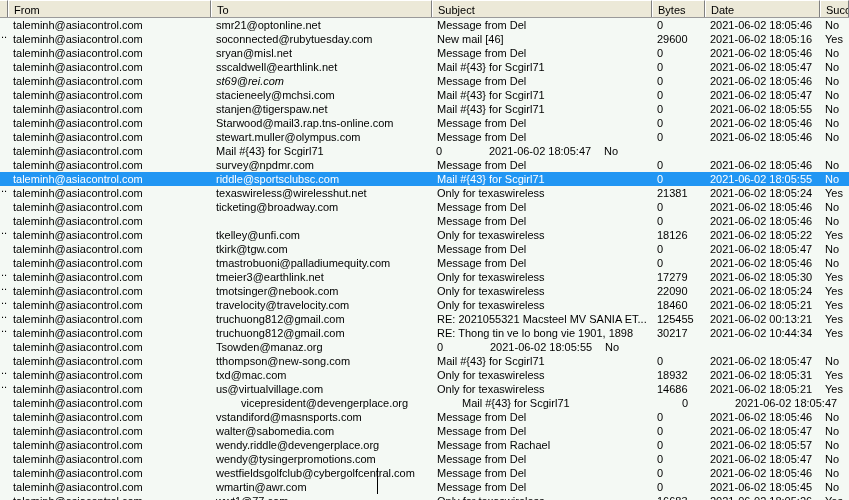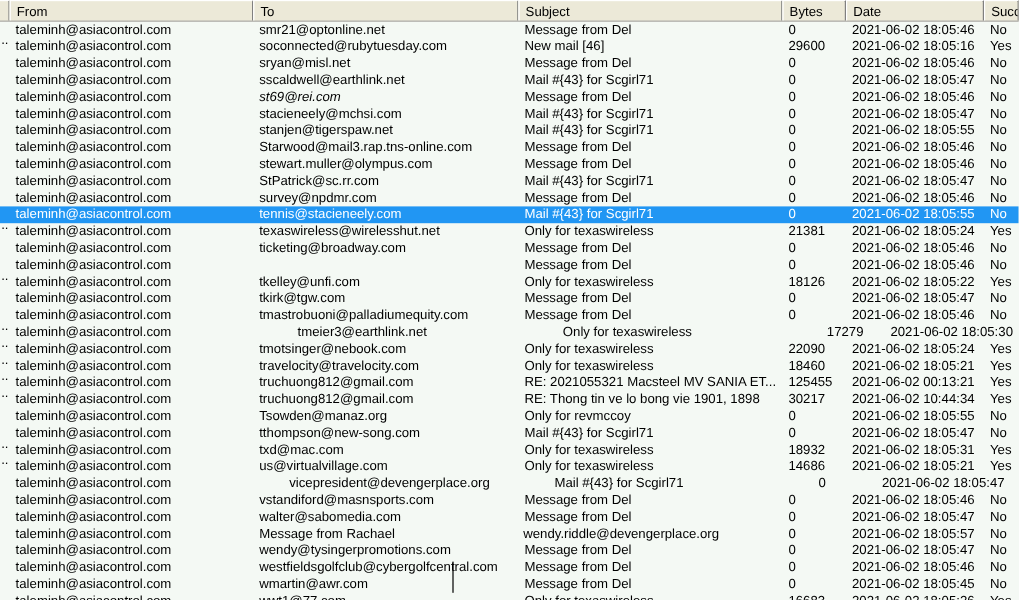--- a/index.html
+++ b/index.html
@@ -209,39 +209,38 @@
         <div class="cell" style="width: 203px; flex: 0 0 203px;">taleminh@asiacontrol.com</div>
         <div class="cell" style="width: 221px; flex: 0 0 221px;">stewart.muller@olympus.com</div>
         <div class="cell" style="width: 220px; flex: 0 0 220px;">Message from Del</div>
         <div class="cell" style="width: 53px; flex: 0 0 53px;">0</div>
         <div class="cell" style="width: 115px; flex: 0 0 115px;">2021-06-02 18:05:46</div>
         <div class="cell" style="width: 29px; flex: 0 0 29px;">No</div>
       </div>
       <div class="row">
         <div class="cell gutter"><span class="dots"></span></div>
         <div class="cell" style="width: 203px; flex: 0 0 203px;">taleminh@asiacontrol.com</div>
-        <div class="cell" style="width: 221px; flex: 0 0 221px;">StPatrick@sc.rr.com</div>
         <div class="cell" style="width: 220px; flex: 0 0 220px;">Mail #{43} for Scgirl71</div>
         <div class="cell" style="width: 53px; flex: 0 0 53px;">0</div>
         <div class="cell" style="width: 115px; flex: 0 0 115px;">2021-06-02 18:05:47</div>
         <div class="cell" style="width: 29px; flex: 0 0 29px;">No</div>
       </div>
       <div class="row">
         <div class="cell gutter"><span class="dots"></span></div>
         <div class="cell" style="width: 203px; flex: 0 0 203px;">taleminh@asiacontrol.com</div>
         <div class="cell" style="width: 221px; flex: 0 0 221px;">survey@npdmr.com</div>
         <div class="cell" style="width: 220px; flex: 0 0 220px;">Message from Del</div>
         <div class="cell" style="width: 53px; flex: 0 0 53px;">0</div>
         <div class="cell" style="width: 115px; flex: 0 0 115px;">2021-06-02 18:05:46</div>
         <div class="cell" style="width: 29px; flex: 0 0 29px;">No</div>
       </div>
       <div class="row selected">
         <div class="cell gutter"><span class="dots"></span></div>
         <div class="cell" style="width: 203px; flex: 0 0 203px;">taleminh@asiacontrol.com</div>
-        <div class="cell" style="width: 221px; flex: 0 0 221px;">tennis@stacieneely.com</div>
+        <div class="cell" style="width: 221px; flex: 0 0 221px;">riddle@sportsclubsc.com</div>
         <div class="cell" style="width: 220px; flex: 0 0 220px;">Mail #{43} for Scgirl71</div>
         <div class="cell" style="width: 53px; flex: 0 0 53px;">0</div>
         <div class="cell" style="width: 115px; flex: 0 0 115px;">2021-06-02 18:05:55</div>
         <div class="cell" style="width: 29px; flex: 0 0 29px;">No</div>
       </div>
       <div class="row">
         <div class="cell gutter"><span class="dots">..</span></div>
         <div class="cell" style="width: 203px; flex: 0 0 203px;">taleminh@asiacontrol.com</div>
         <div class="cell" style="width: 221px; flex: 0 0 221px;">texaswireless@wirelesshut.net</div>
         <div class="cell" style="width: 220px; flex: 0 0 220px;">Only for texaswireless</div>
@@ -290,21 +289,21 @@
         <div class="cell" style="width: 203px; flex: 0 0 203px;">taleminh@asiacontrol.com</div>
         <div class="cell" style="width: 221px; flex: 0 0 221px;">tmastrobuoni@palladiumequity.com</div>
         <div class="cell" style="width: 220px; flex: 0 0 220px;">Message from Del</div>
         <div class="cell" style="width: 53px; flex: 0 0 53px;">0</div>
         <div class="cell" style="width: 115px; flex: 0 0 115px;">2021-06-02 18:05:46</div>
         <div class="cell" style="width: 29px; flex: 0 0 29px;">No</div>
       </div>
       <div class="row">
         <div class="cell gutter"><span class="dots">..</span></div>
         <div class="cell" style="width: 203px; flex: 0 0 203px;">taleminh@asiacontrol.com</div>
-        <div class="cell" style="width: 221px; flex: 0 0 221px; margin-left: 32px;">tmeier3@earthlink.net</div>
+        <div class="cell" style="width: 221px; flex: 0 0 221px;">tmeier3@earthlink.net</div>
         <div class="cell" style="width: 220px; flex: 0 0 220px;">Only for texaswireless</div>
         <div class="cell" style="width: 53px; flex: 0 0 53px;">17279</div>
         <div class="cell" style="width: 115px; flex: 0 0 115px;">2021-06-02 18:05:30</div>
         <div class="cell" style="width: 29px; flex: 0 0 29px;">Yes</div>
       </div>
       <div class="row">
         <div class="cell gutter"><span class="dots">..</span></div>
         <div class="cell" style="width: 203px; flex: 0 0 203px;">taleminh@asiacontrol.com</div>
         <div class="cell" style="width: 221px; flex: 0 0 221px;">tmotsinger@nebook.com</div>
         <div class="cell" style="width: 220px; flex: 0 0 220px;">Only for texaswireless</div>
@@ -336,21 +335,20 @@
         <div class="cell" style="width: 221px; flex: 0 0 221px;">truchuong812@gmail.com</div>
         <div class="cell" style="width: 220px; flex: 0 0 220px;">RE: Thong tin ve lo bong vie 1901, 1898</div>
         <div class="cell" style="width: 53px; flex: 0 0 53px;">30217</div>
         <div class="cell" style="width: 115px; flex: 0 0 115px;">2021-06-02 10:44:34</div>
         <div class="cell" style="width: 29px; flex: 0 0 29px;">Yes</div>
       </div>
       <div class="row">
         <div class="cell gutter"><span class="dots"></span></div>
         <div class="cell" style="width: 203px; flex: 0 0 203px;">taleminh@asiacontrol.com</div>
         <div class="cell" style="width: 221px; flex: 0 0 221px;">Tsowden@manaz.org</div>
-        <div class="cell" style="width: 220px; flex: 0 0 220px;">Only for revmccoy</div>
         <div class="cell" style="width: 53px; flex: 0 0 53px;">0</div>
         <div class="cell" style="width: 115px; flex: 0 0 115px;">2021-06-02 18:05:55</div>
         <div class="cell" style="width: 29px; flex: 0 0 29px;">No</div>
       </div>
       <div class="row">
         <div class="cell gutter"><span class="dots"></span></div>
         <div class="cell" style="width: 203px; flex: 0 0 203px;">taleminh@asiacontrol.com</div>
         <div class="cell" style="width: 221px; flex: 0 0 221px;">tthompson@new-song.com</div>
         <div class="cell" style="width: 220px; flex: 0 0 220px;">Mail #{43} for Scgirl71</div>
         <div class="cell" style="width: 53px; flex: 0 0 53px;">0</div>
@@ -398,22 +396,22 @@
         <div class="cell" style="width: 203px; flex: 0 0 203px;">taleminh@asiacontrol.com</div>
         <div class="cell" style="width: 221px; flex: 0 0 221px;">walter@sabomedia.com</div>
         <div class="cell" style="width: 220px; flex: 0 0 220px;">Message from Del</div>
         <div class="cell" style="width: 53px; flex: 0 0 53px;">0</div>
         <div class="cell" style="width: 115px; flex: 0 0 115px;">2021-06-02 18:05:47</div>
         <div class="cell" style="width: 29px; flex: 0 0 29px;">No</div>
       </div>
       <div class="row">
         <div class="cell gutter"><span class="dots"></span></div>
         <div class="cell" style="width: 203px; flex: 0 0 203px;">taleminh@asiacontrol.com</div>
+        <div class="cell" style="width: 221px; flex: 0 0 221px;">wendy.riddle@devengerplace.org</div>
         <div class="cell" style="width: 220px; flex: 0 0 220px;">Message from Rachael</div>
-        <div class="cell" style="width: 221px; flex: 0 0 221px;">wendy.riddle@devengerplace.org</div>
         <div class="cell" style="width: 53px; flex: 0 0 53px;">0</div>
         <div class="cell" style="width: 115px; flex: 0 0 115px;">2021-06-02 18:05:57</div>
         <div class="cell" style="width: 29px; flex: 0 0 29px;">No</div>
       </div>
       <div class="row">
         <div class="cell gutter"><span class="dots"></span></div>
         <div class="cell" style="width: 203px; flex: 0 0 203px;">taleminh@asiacontrol.com</div>
         <div class="cell" style="width: 221px; flex: 0 0 221px;">wendy@tysingerpromotions.com</div>
         <div class="cell" style="width: 220px; flex: 0 0 220px;">Message from Del</div>
         <div class="cell" style="width: 53px; flex: 0 0 53px;">0</div>

